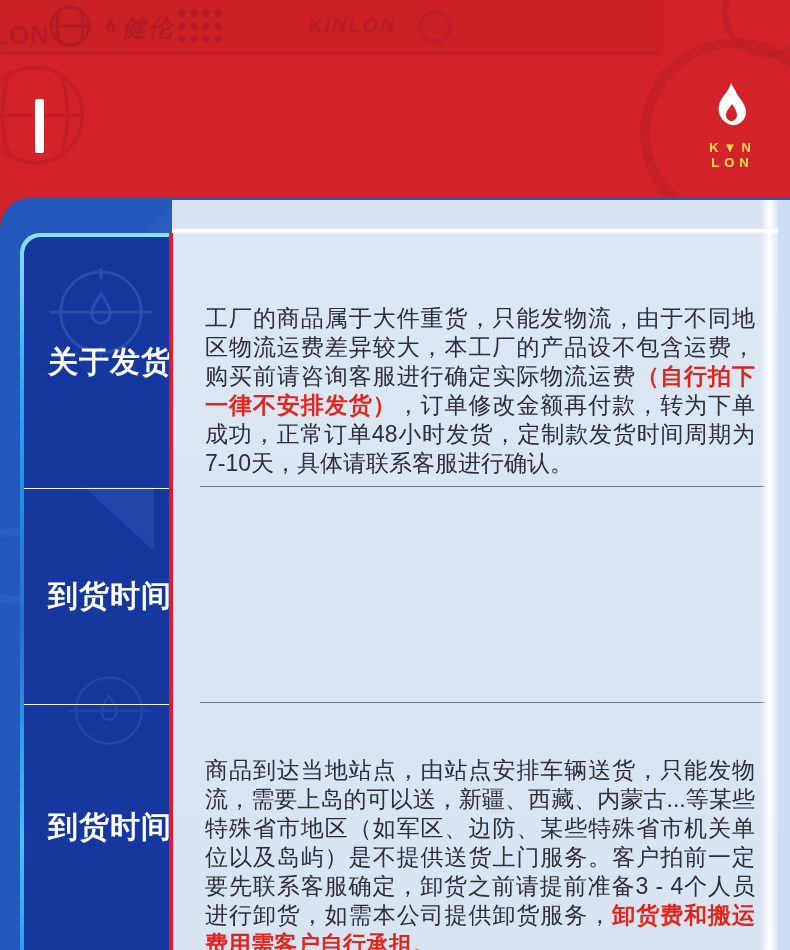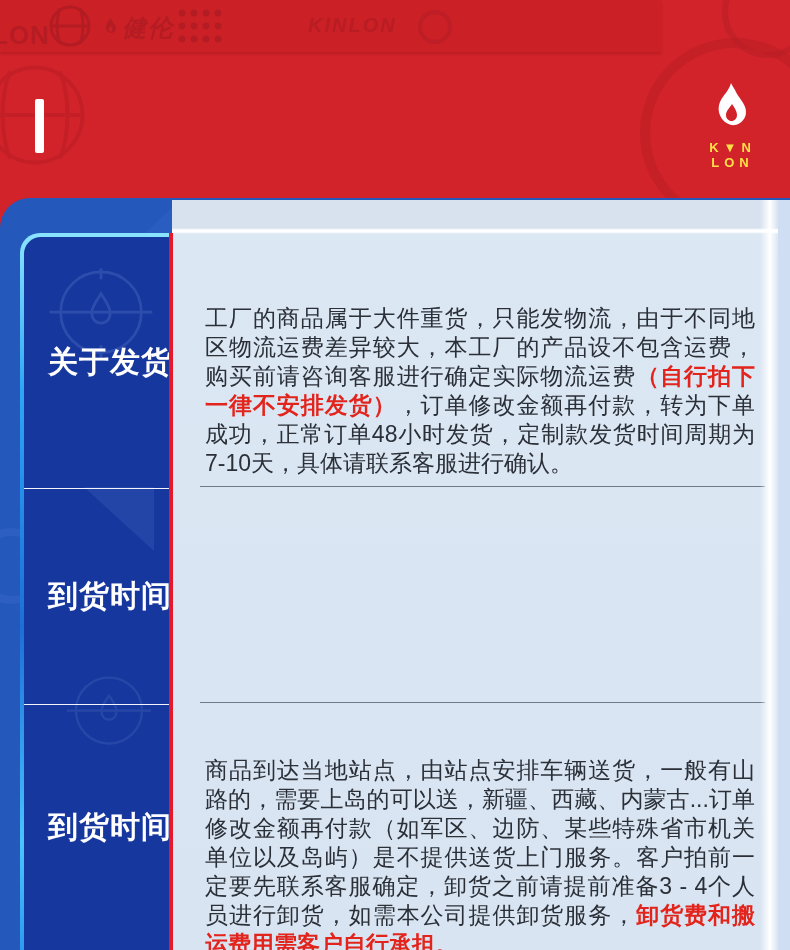--- a/index.html
+++ b/index.html
@@ -138,21 +138,21 @@
   </header>
 
   <div class="content">
     <div class="bg-tri"></div>
     <div class="bg-ring"></div>
 
     <div class="card">
       <p class="para para-1"><span class="seg-normal">工厂的商品属于大件重货，只能发物流，由于不同地区物流运费差异较大，本工厂的产品设不包含运费，购买前请咨询客服进行确定实际物流运费</span><span class="seg-red">（自行拍下一律不安排发货）</span><span class="seg-normal">，订单修改金额再付款，转为下单成功，正常订单48小时发货，定制款发货时间周期为7-10天，具体请联系客服进行确认。</span></p>
       <div class="card-div card-div-1"></div>
       <div class="card-div card-div-2"></div>
-      <p class="para para-3"><span class="seg-normal">商品到达当地站点，由站点安排车辆送货，一般有山路的，需要上岛的可以送，新疆、西藏、内蒙古...订单修改金额再付款（如军区、边防、某些特殊省市机关单位以及岛屿）是不提供送货上门服务。客户拍前一定要先联系客服确定，卸货之前请提前准备3 - 4个人员进行卸货，如需本公司提供卸货服务，</span><span class="seg-red">卸货费和搬运费用需客户自行承担。</span></p>
+      <p class="para para-3"><span class="seg-normal">商品到达当地站点，由站点安排车辆送货，只能发物流，需要上岛的可以送，新疆、西藏、内蒙古...等某些特殊省市地区（如军区、边防、某些特殊省市机关单位以及岛屿）是不提供送货上门服务。客户拍前一定要先联系客服确定，卸货之前请提前准备3 - 4个人员进行卸货，如需本公司提供卸货服务，</span><span class="seg-red">卸货费和搬运费用需客户自行承担。</span></p>
     </div>
     <div class="right-strip"></div>
 
     <aside class="sidebar">
       <div class="sidebar-inner">
         <svg class="side-wm-globe" width="110" height="110" viewBox="0 0 120 120">
           <g fill="none" stroke="#bcd4ff" stroke-width="3">
             <circle cx="60" cy="58" r="44"></circle>
             <path d="M4 58 H116"></path>
             <path d="M60 10 V22 M60 94 V108"></path>

